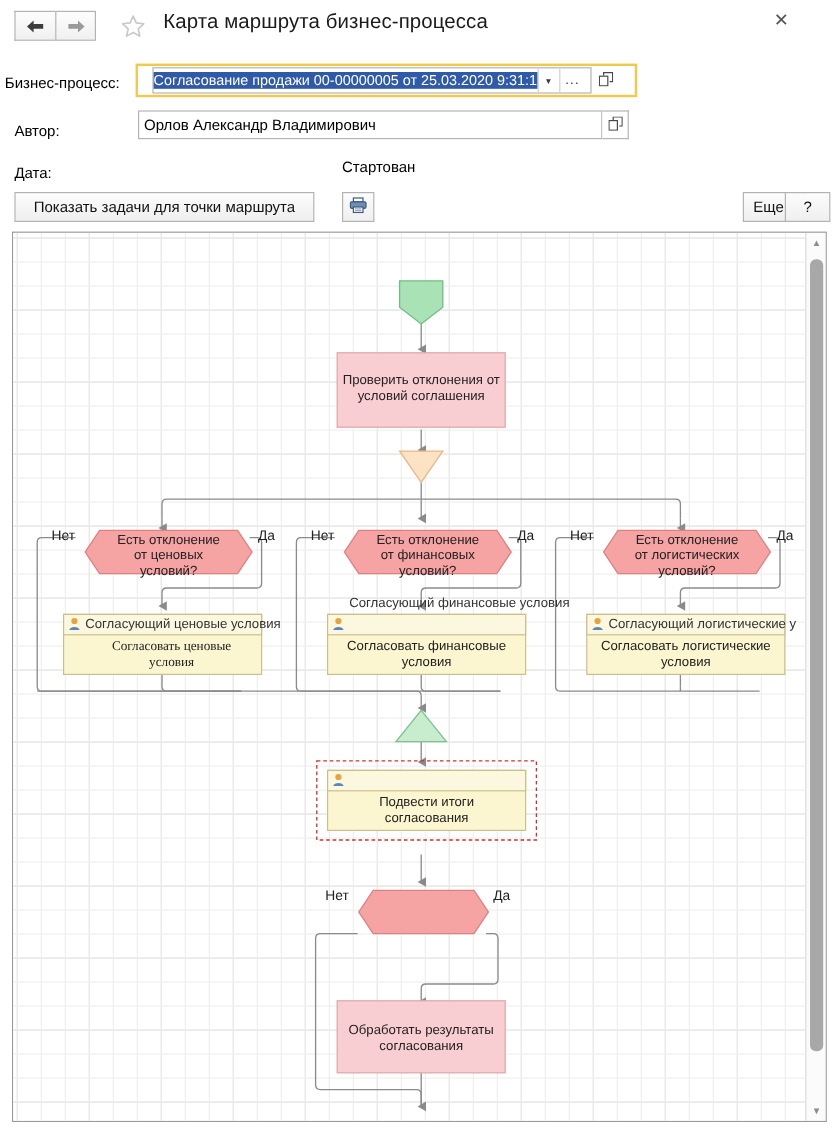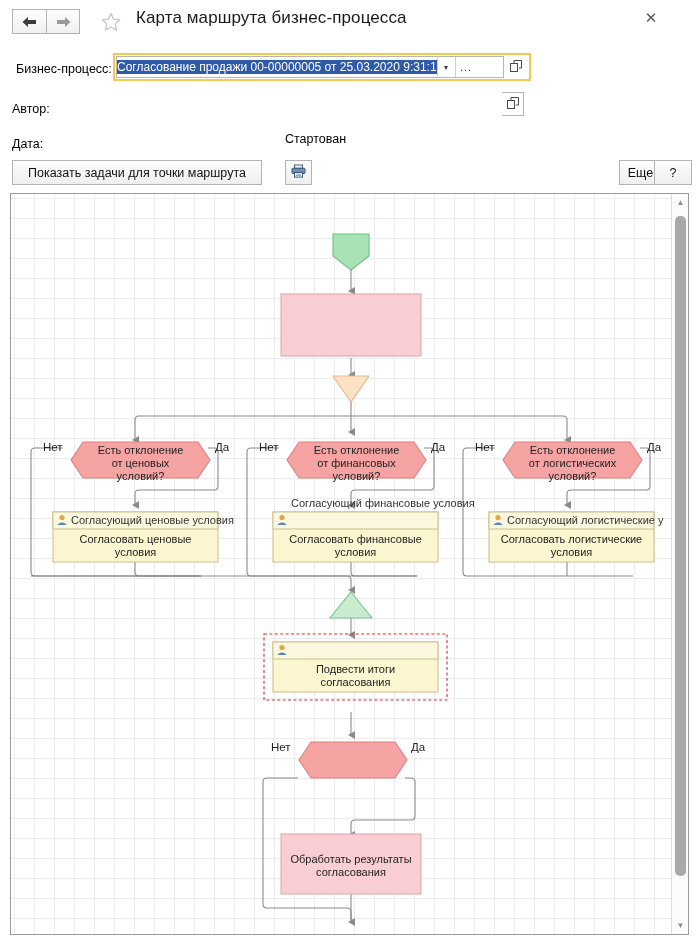--- a/index.html
+++ b/index.html
@@ -57,21 +57,21 @@
     display:flex; align-items:center;
   }
   .field .txt {
     flex:1; padding:0 4px; font-size:12.5px; white-space:nowrap;
     overflow:hidden; line-height:22px;
   }
   .fieldwrap-focus {
     position:absolute;
     border:2px solid #f2c94c;
     background:#fff;
-    padding:1px;
+    padding:12px;
     display:flex; align-items:center;
   }
   .inner-field {
     flex:1; display:flex; align-items:center; height:22px;
     border:1px solid #b5b5b5; background:#fff;
   }
   .sidebtn {
     width:21px; height:100%; display:flex; align-items:center;
     justify-content:center; cursor:pointer; color:#3a3a3a;
     border-left:1px solid #d0d0d0;
@@ -173,21 +173,21 @@
       <svg width="22" height="22" viewBox="0 0 22 22">
         <path d="M11 2.4 L13.6 8.1 L19.8 8.8 L15.2 13 L16.5 19.1 L11 16 L5.5 19.1 L6.8 13 L2.2 8.8 L8.4 8.1 Z" fill="none" stroke="#c9c9c9" stroke-width="1.4" stroke-linejoin="round"></path>
       </svg>
     </div>
 
     <div class="page-title">Карта маршрута бизнес-процесса</div>
 
     <div class="closebtn">✕</div>
   </div>
 
-  <div class="flabel" style="left:16px; top:62px;">Бизнес-процесс:</div>
+  <div class="flabel" style="left:4px; top:62px;">Бизнес-процесс:</div>
 
   <div class="fieldwrap-focus" style="left:113px; top:53px; width:418px; height:28px;">
     <div class="inner-field">
       <div class="txt sel" style="background:#2f5aa8;color:#fff;">Согласование продажи 00-00000005 от 25.03.2020 9:31:1</div>
       <div class="sidebtn" style="width:18px;">
           <span style="font-size:8px;">▾</span>
         </div>
       <div class="sidebtn" style="width:22px;">
           <span style="font-size:11px;letter-spacing:1px;line-height:8px;">...</span>
         </div>
@@ -196,20 +196,23 @@
       <span>
         <svg width="12" height="12" viewBox="0 0 12 12">
           <rect x="0.5" y="3.5" width="7" height="8" fill="#fff" stroke="#4a4a4a"></rect>
           <path d="M4 3 L4 0.5 L11.5 0.5 L11.5 8 L9 8" fill="none" stroke="#4a4a4a"></path>
         </svg>
       </span>
     </div>
   </div>
 
   <div class="flabel" style="left:12px; top:102px;">Автор:</div>
+  <div class="field" style="left:115px; top:92px; width:387px;">
+    <div class="txt">Орлов Александр Владимирович</div>
+  </div>
   <div class="extbtn" style="left:502px; top:92px;">
     <span>
       <svg width="12" height="12" viewBox="0 0 12 12">
         <rect x="0.5" y="3.5" width="7" height="8" fill="#fff" stroke="#4a4a4a"></rect>
         <path d="M4 3 L4 0.5 L11.5 0.5 L11.5 8 L9 8" fill="none" stroke="#4a4a4a"></path>
       </svg>
     </span>
   </div>
 
   <div class="flabel" style="left:12px; top:137px;">Дата:</div>
@@ -334,39 +337,43 @@
       <g>
         <circle cx="487" cy="323.5" r="2.6" fill="#e8a33d"></circle>
         <path d="M482.6,331 a4.6,3.6 0 0 1 8.8,0 Z" fill="#5b87b8"></path>
       </g>
       <g>
         <circle cx="271" cy="453.5" r="2.6" fill="#e8a33d"></circle>
         <path d="M266.6,461 a4.6,3.6 0 0 1 8.8,0 Z" fill="#5b87b8"></path>
       </g>
     </svg>
 
+    <div class="nodelabel" style="left:270px; top:117px; width:140px;">
+      <span>Проверить отклонения от</span><br>
+      <span>условий соглашения</span>
+    </div>
 
     <div class="nodelabel" style="left:60px; top:250px; width:139px;">
       <span>Есть отклонение</span><br>
       <span>от ценовых</span><br>
       <span>условий?</span>
     </div>
     <div class="nodelabel" style="left:276px; top:250px; width:139px;">
       <span>Есть отклонение</span><br>
       <span>от финансовых</span><br>
       <span>условий?</span>
     </div>
     <div class="nodelabel" style="left:492px; top:250px; width:139px;">
       <span>Есть отклонение</span><br>
       <span>от логистических</span><br>
       <span>условий?</span>
     </div>
 
     <div class="nodehead" style="left:60px; top:319px;">Согласующий ценовые условия</div>
-    <div class="nodelabel" style="left:42px; top:339px; width:165px;">
+    <div class="nodelabel" style="left:42px; top:339px; width:180px;font-family:Liberation Serif, serif;">
       <span>Согласовать ценовые</span><br>
       <span>условия</span>
     </div>
 
     <div class="nodehead" style="left:280px; top:302px;">Согласующий финансовые условия</div>
     <div class="nodelabel" style="left:262px; top:339px; width:165px;">
       <span>Согласовать финансовые</span><br>
       <span>условия</span>
     </div>
 

